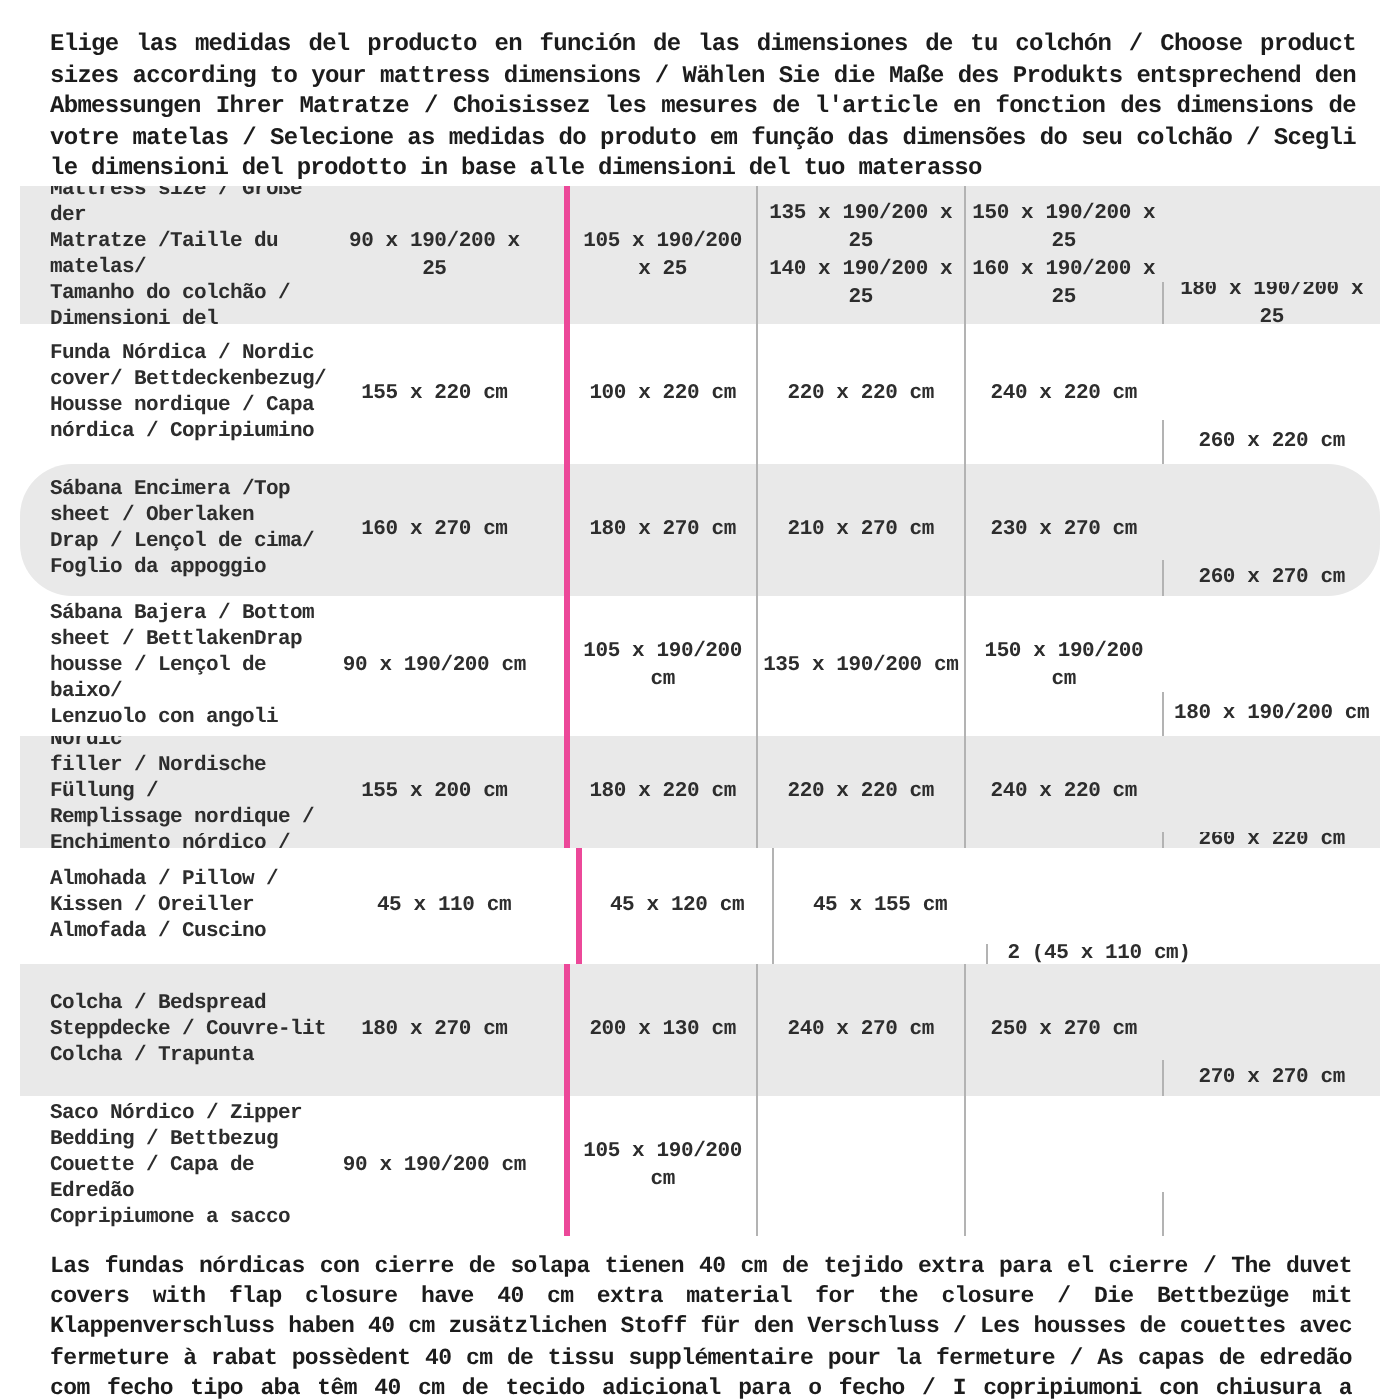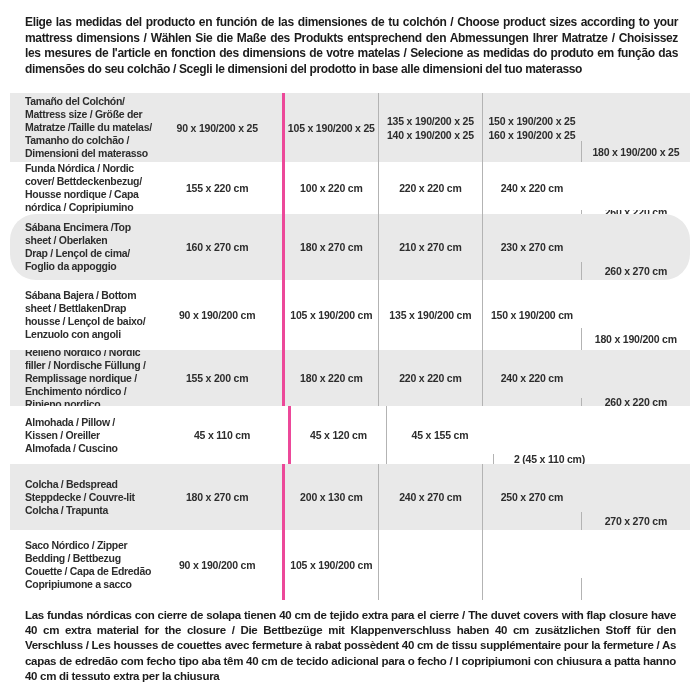--- a/index.html
+++ b/index.html
@@ -5,21 +5,21 @@
   html, body {
     margin: 0;
     padding: 0;
     background: #ffffff;
   }
   .page {
     position: relative;
     width: 700px;
     height: 700px;
     background: #ffffff;
-    font-family: Liberation Sans, sans-serif;
+    font-family: Liberation Mono, monospace;
     font-weight: 700;
     overflow: hidden;
   }
   
   .intro {
     box-sizing: border-box;
     height: 93px;
     padding: 15px 22px 0 25px;
     font-size: 12px;
     line-height: 15.5px;
@@ -43,21 +43,21 @@
     margin: 0 10px;
     width: 680px;
   }
   .row {
     display: flex;
     align-items: stretch;
     background: #ffffff;
   }
   .row.stripe { background: #e9e9e9; }
   .r0 { height: 69px; }
-  .r1 { height: 52px; }
+  .r1 { height: 70px; }
   .r2 { height: 66px; border-radius: 26px; }
   .r3 { height: 70px; }
   .r4 { height: 56px; }
   .r5 { height: 58px; }
   .r6 { height: 66px; }
   .r7 { height: 70px; }
   .cell {
     box-sizing: border-box;
     display: flex;
     align-items: center;

